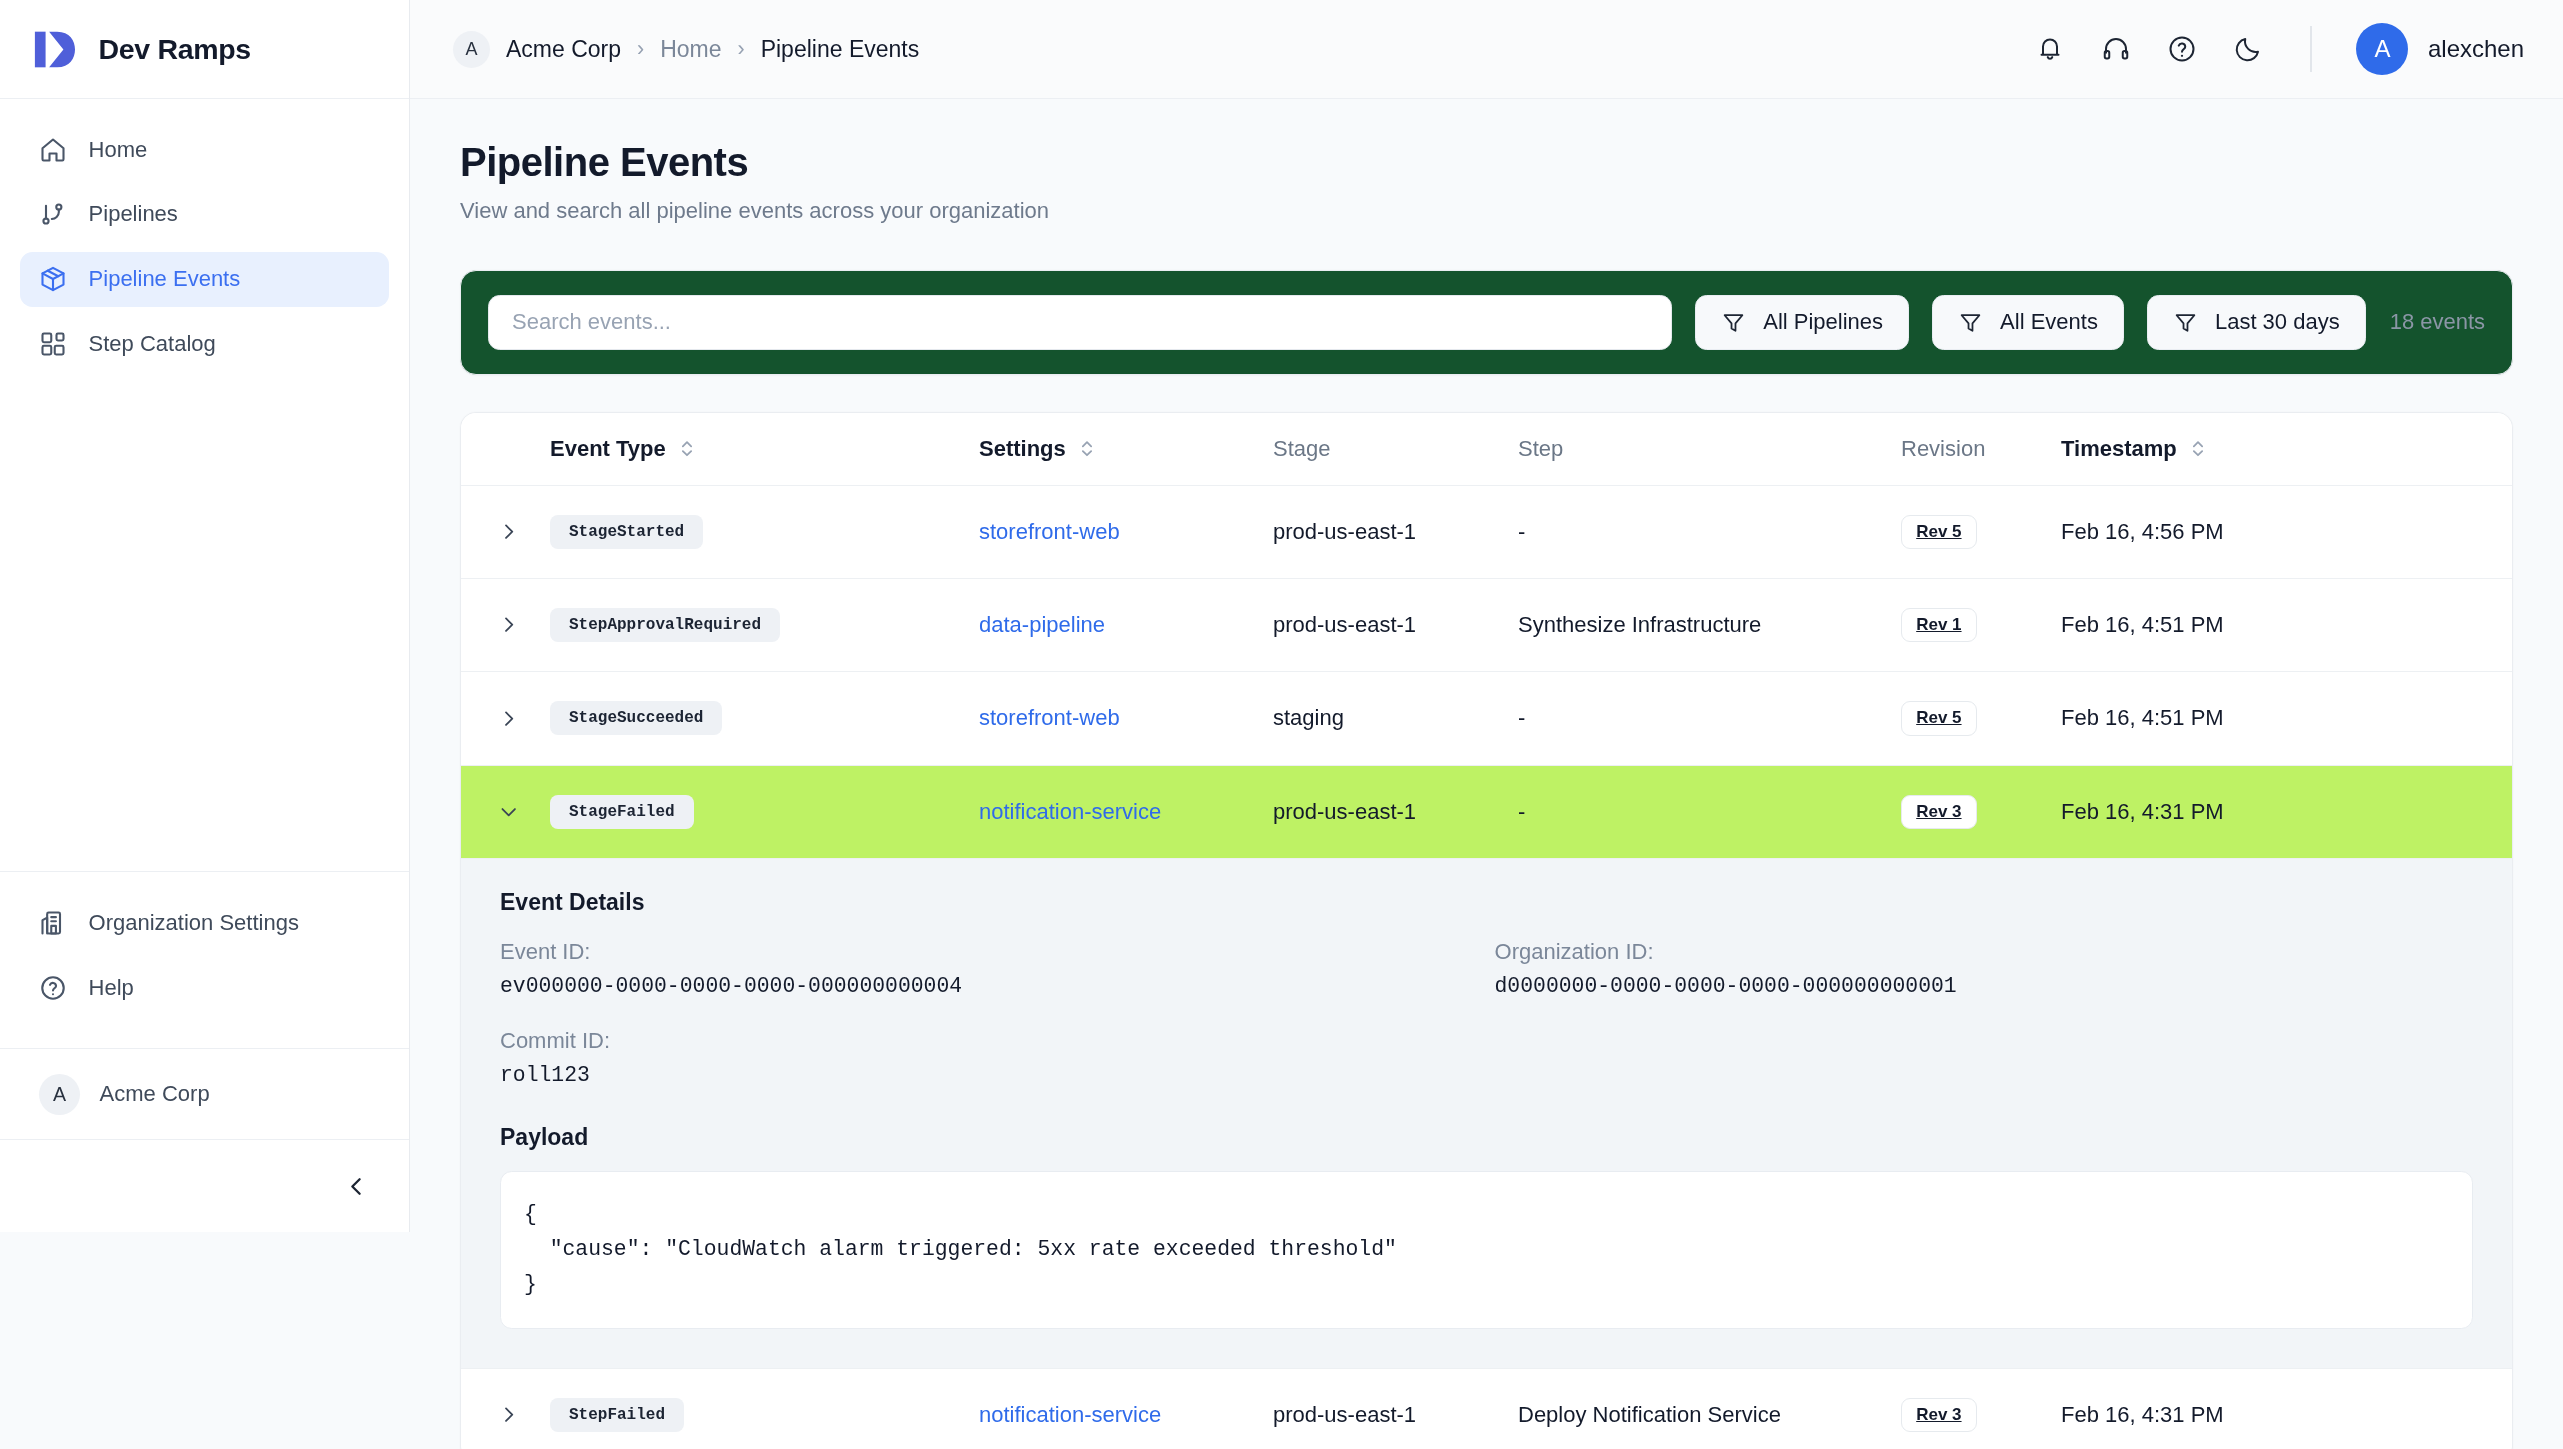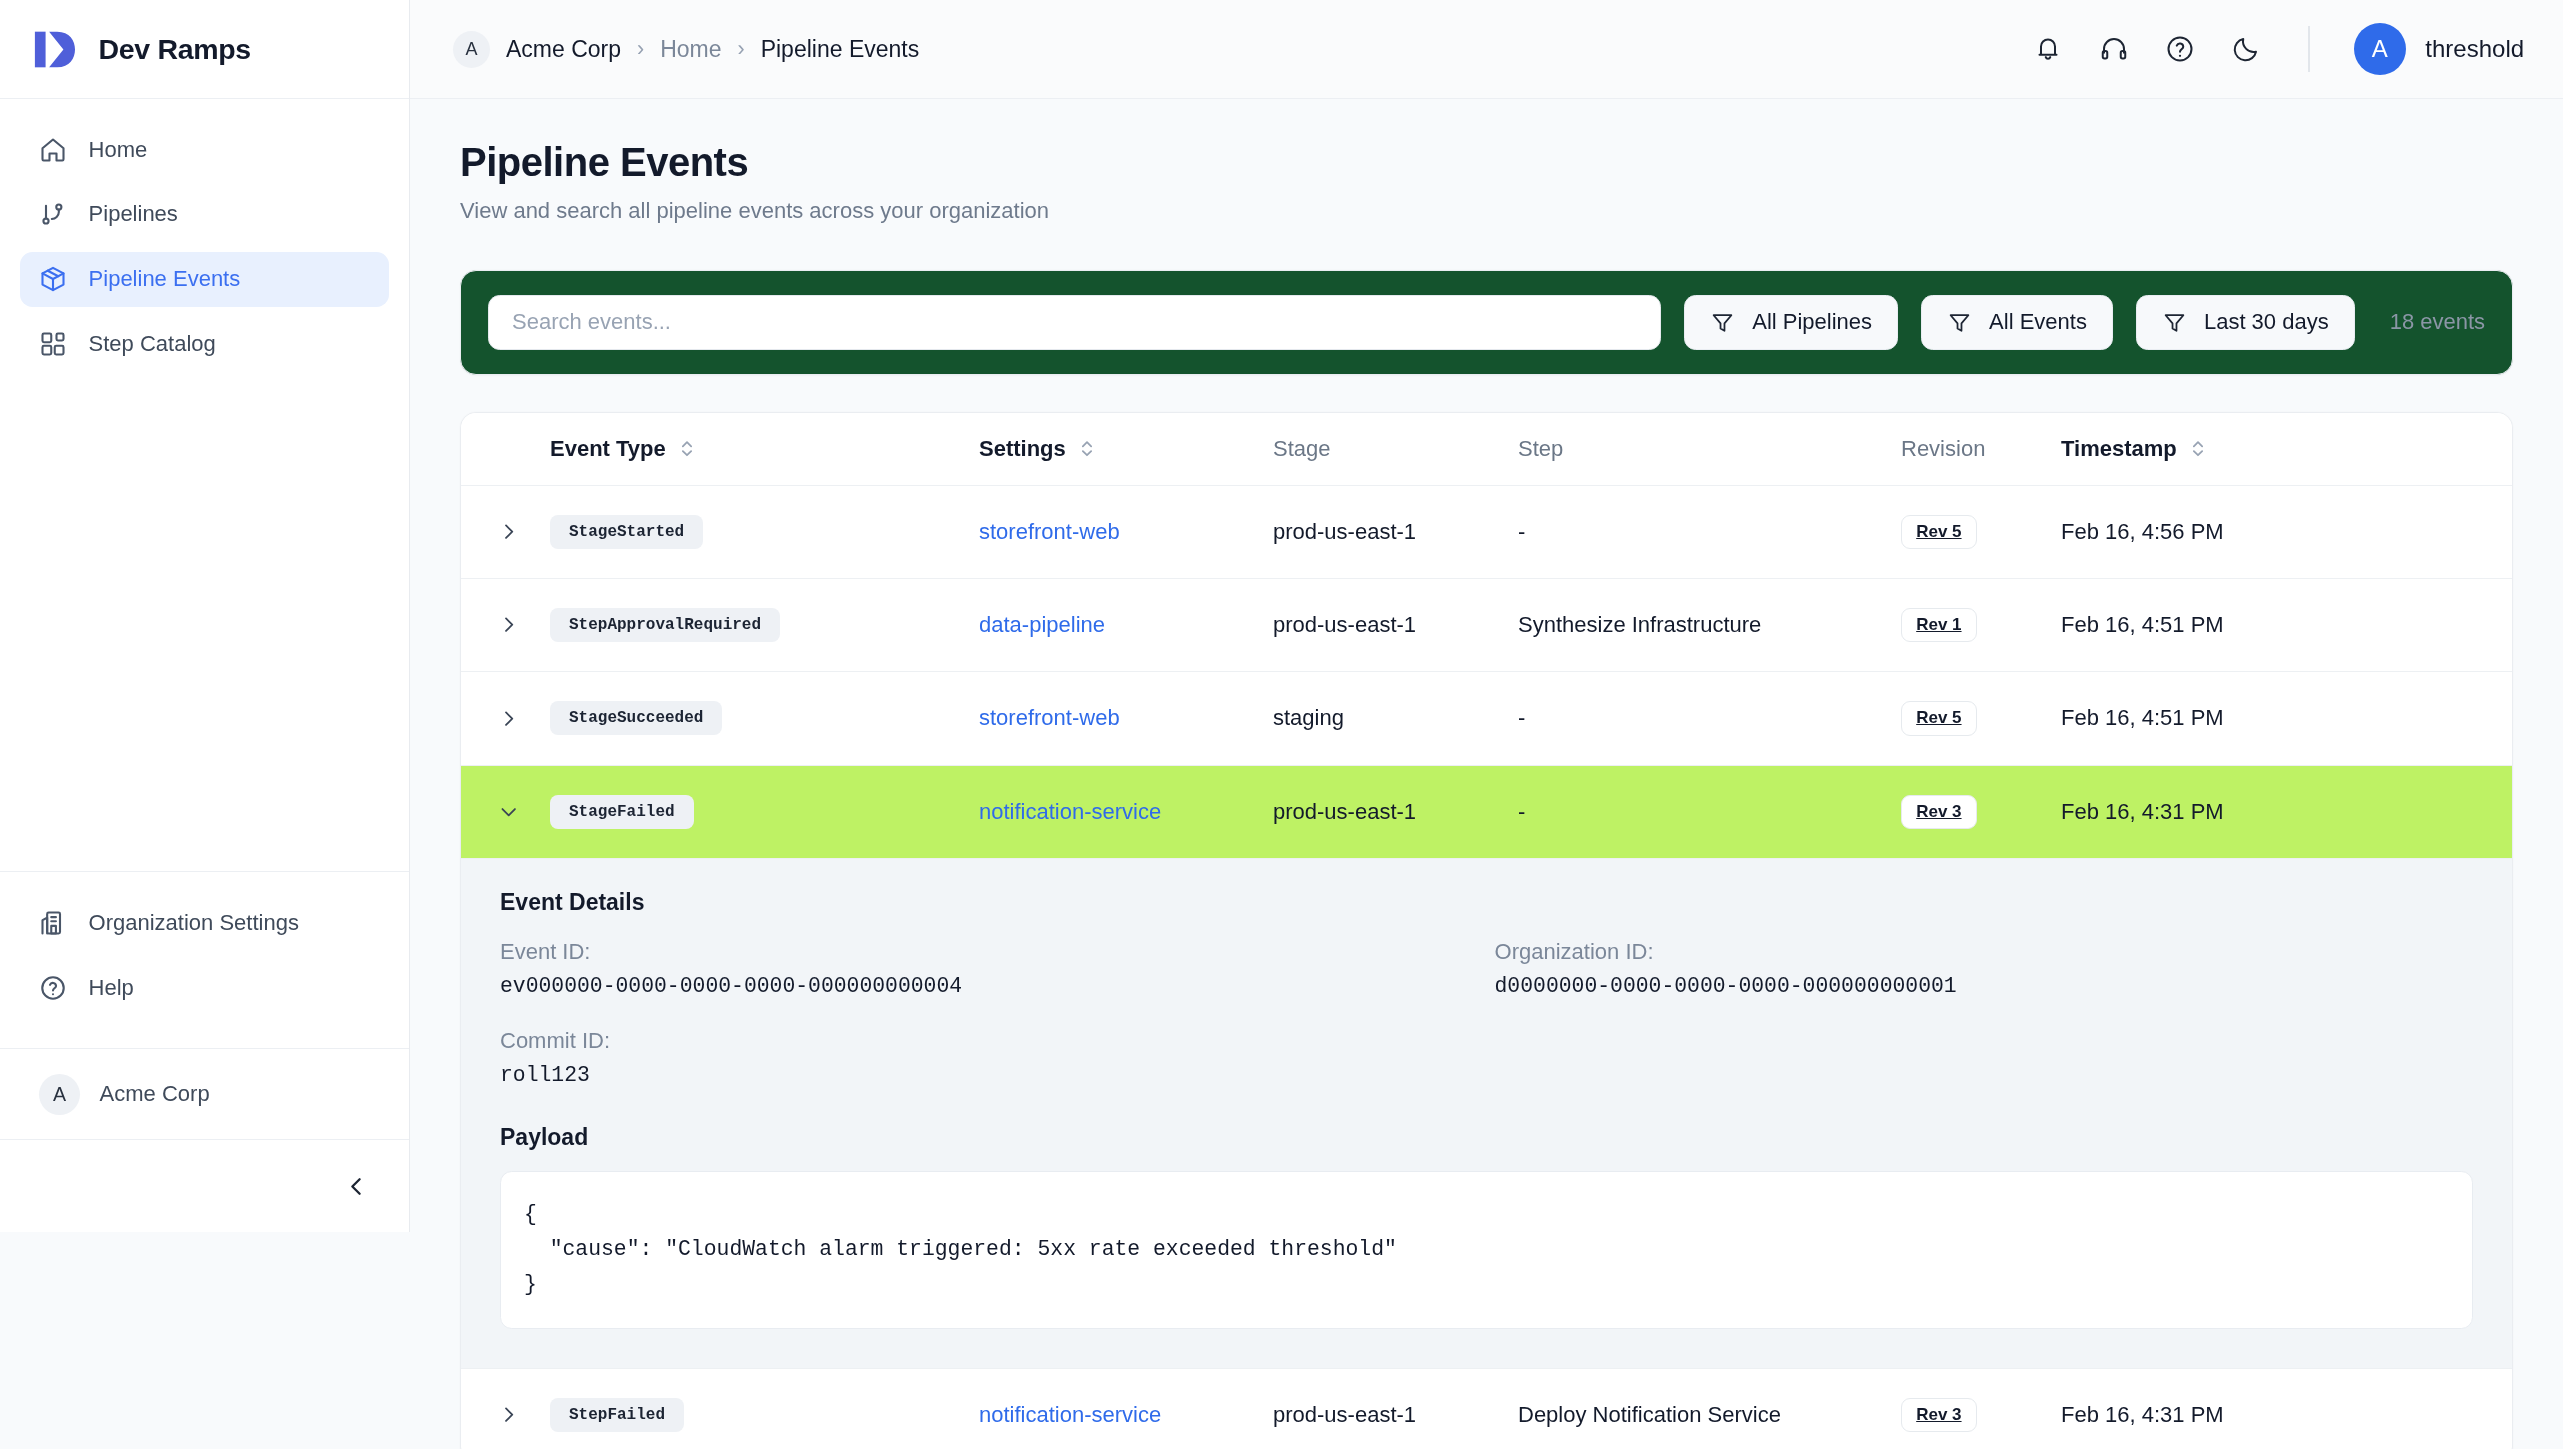--- a/index.html
+++ b/index.html
@@ -122,21 +122,21 @@
     font-family: "Liberation Sans", sans-serif;
     outline: none;
   }
   .search-input::placeholder { color: #98a3b3; }
   .filter-btn {
     height: 55px; display: flex; align-items: center; gap: 17px;
     padding: 0 25px;
     background: #f7f9fb; border: 1.8px solid #e9edf2; border-radius: 11.6px;
     font-size: 22px; color: #131a2b; cursor: pointer; white-space: nowrap;
   }
-  .events-count { font-size: 22px; color: #8b96a6; white-space: nowrap; margin-left: 12px; }
+  .events-count { font-size: 22px; color: #8b96a6; white-space: nowrap; margin-left: 1px; }
 
   
   .table-card {
     margin: 37px 50px 0 50px;
     background: #fff;
     border: 1.8px solid #eaedf1;
     border-radius: 16px;
     box-shadow: 0 0.9px 1.8px rgba(16,24,40,.04);
     overflow: hidden;
   }
@@ -348,21 +348,21 @@
           </svg>
         </span>
         <span class="icon-btn">
           <svg width="30" height="30" viewBox="0 0 24 24" fill="none" stroke="#1d2533" stroke-width="1.6" stroke-linecap="round" stroke-linejoin="round">
             <path d="M20 14.2A8.6 8.6 0 0 1 9.8 4a8.6 8.6 0 1 0 10.2 10.2z"></path>
           </svg>
         </span>
         <span class="vdiv"></span>
         <span class="user">
           <span class="user-avatar">A</span>
-          <span class="user-name">threshold</span>
+          <span class="user-name">alexchen</span>
         </span>
       </div>
     </header>
 
     <div class="content">
 
       <div class="page-head">
         <div class="page-title">Pipeline Events</div>
         <div class="page-sub">View and search all pipeline events across your organization</div>
       </div>

